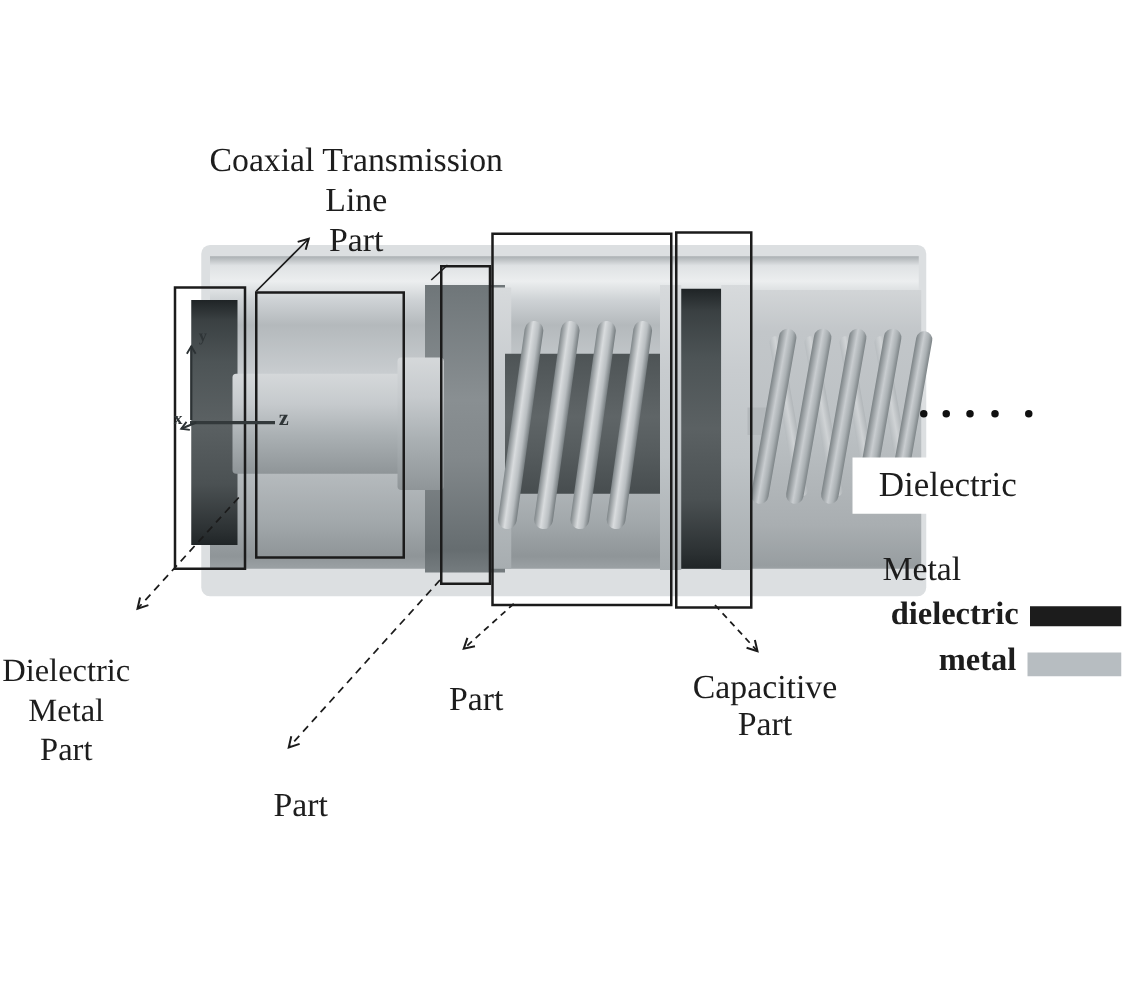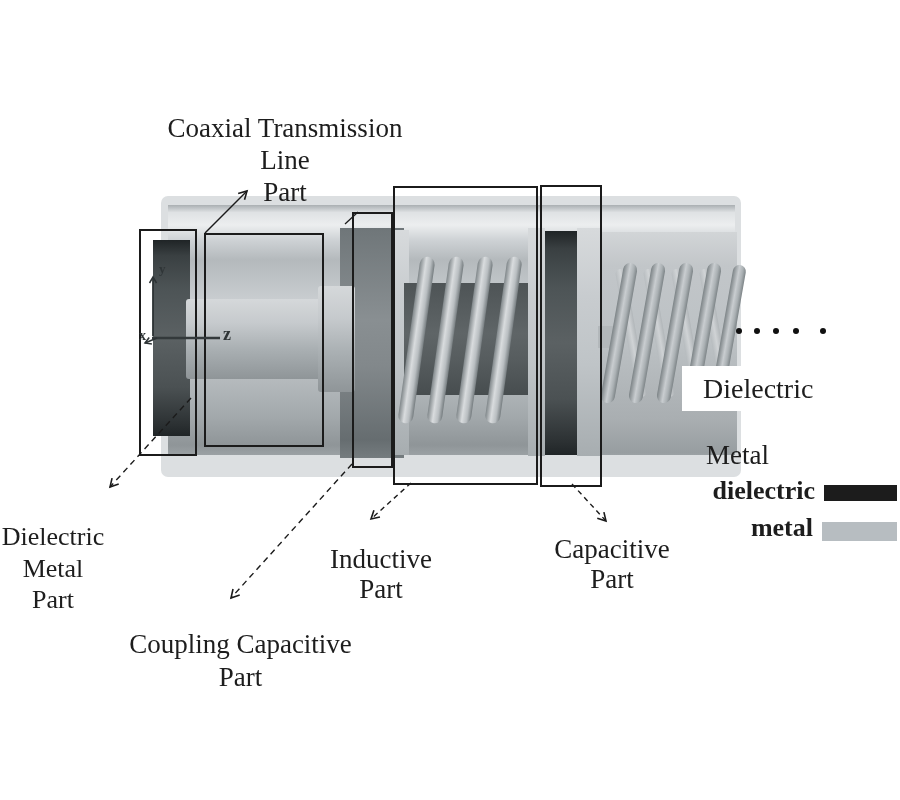--- a/index.html
+++ b/index.html
@@ -102,26 +102,24 @@
     <div>Part</div>
   </div>
 
   <div class="abs lbl" style="left:0px;top:521px;width:106px;line-height:31.5px;">
     <div>Dielectric</div>
     <div>Metal</div>
     <div>Part</div>
   </div>
 
   <div class="abs lbl2" style="left:113px;top:628px;width:255px;">
-    <div>Coupling Capacitive</div>
     <div>Part</div>
   </div>
 
   <div class="abs lbl2" style="left:322px;top:544px;width:118px;line-height:30px;">
-    <div>Inductive</div>
     <div>Part</div>
   </div>
 
   <div class="abs lbl2" style="left:548px;top:534px;width:128px;line-height:30px;">
     <div>Capacitive</div>
     <div>Part</div>
   </div>
 
   <div class="abs whitebox" style="left:682px;top:366px;width:218px;height:45px;line-height:45px;font-size:28px;padding-left:0;">
     <span style="margin-left:21px;">Dielectric</span>

